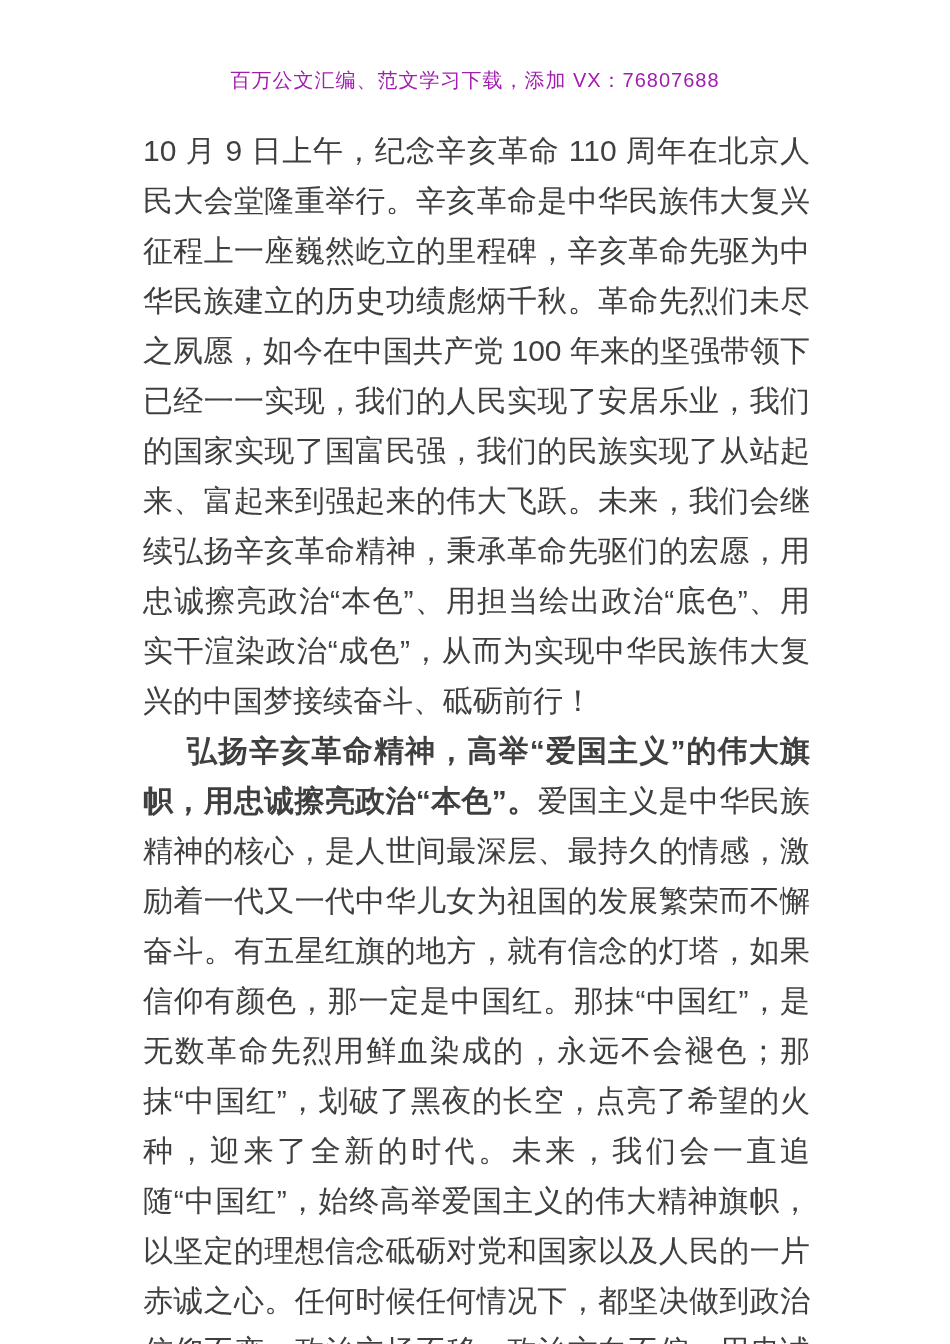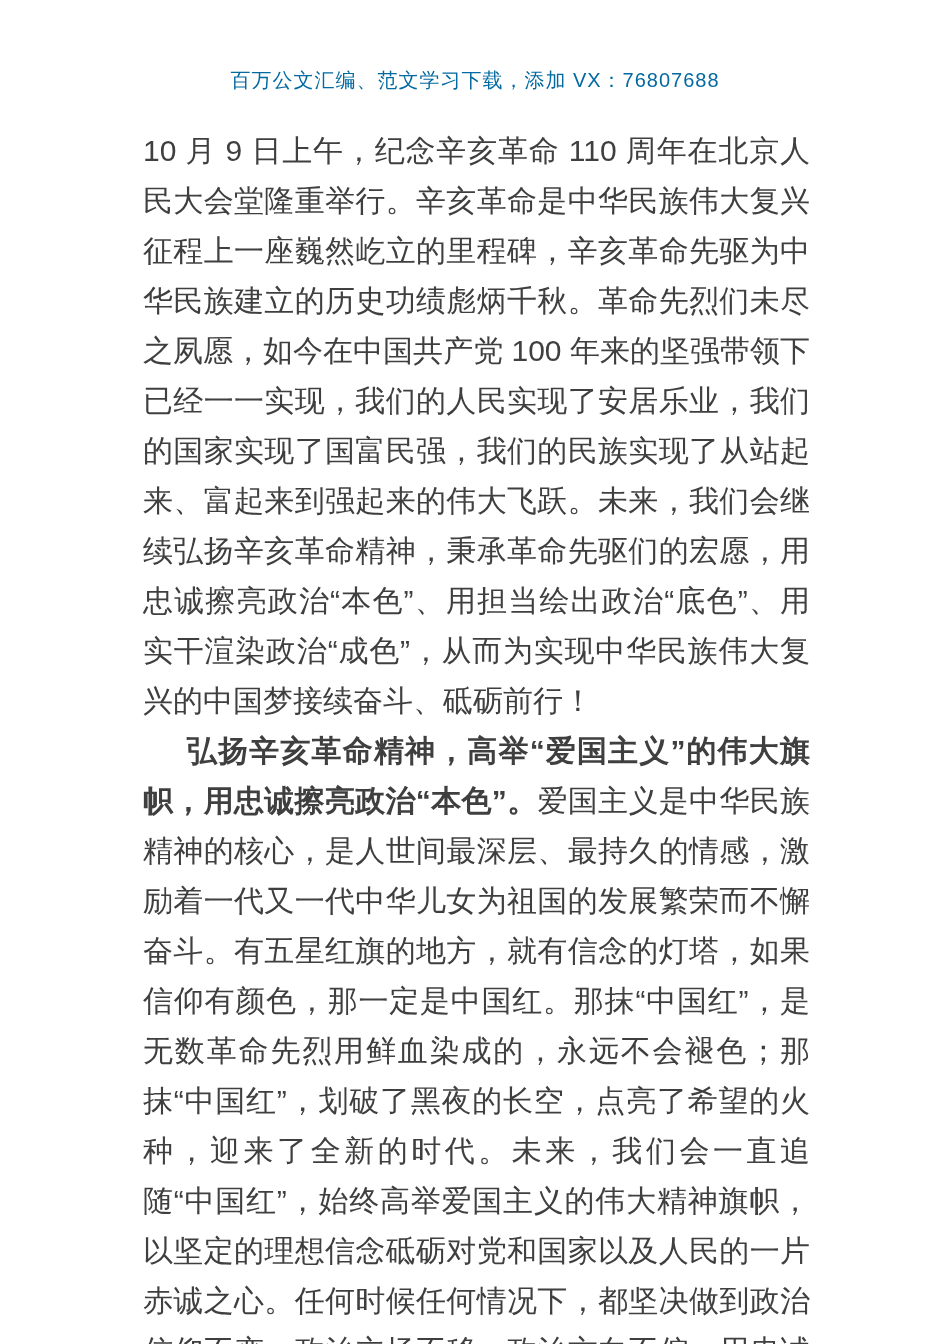--- a/index.html
+++ b/index.html
@@ -43,21 +43,21 @@
   .doc-body p.indented {
     text-indent: 44px;
   }
   .doc-body b {
     font-weight: bold;
   }
 </style>
 </head>
 <body>
 
-<div class="promo-header" style="color: #0369a1; text-align: center;">百万公文汇编、范文学习下载，添加 VX：76807688</div>
+<div class="promo-header" style="color: #a21caf; text-align: center;">百万公文汇编、范文学习下载，添加 VX：76807688</div>
 
 <div class="doc-body" style="color: rgb(63, 63, 63);">
 
   <p>
     <b></b><span>10 月 9 日上午，纪念辛亥革命 110 周年在北京人民大会堂隆重举行。辛亥革命是中华民族伟大复兴征程上一座巍然屹立的里程碑，辛亥革命先驱为中华民族建立的历史功绩彪炳千秋。革命先烈们未尽之夙愿，如今在中国共产党 100 年来的坚强带领下已经一一实现，我们的人民实现了安居乐业，我们的国家实现了国富民强，我们的民族实现了从站起来、富起来到强起来的伟大飞跃。未来，我们会继续弘扬辛亥革命精神，秉承革命先驱们的宏愿，用忠诚擦亮政治“本色”、用担当绘出政治“底色”、用实干渲染政治“成色”，从而为实现中华民族伟大复兴的中国梦接续奋斗、砥砺前行！</span>
   </p>
 
   <p class="indented">
     <b>弘扬辛亥革命精神，高举“爱国主义”的伟大旗帜，用忠诚擦亮政治“本色”。</b><span>爱国主义是中华民族精神的核心，是人世间最深层、最持久的情感，激励着一代又一代中华儿女为祖国的发展繁荣而不懈奋斗。有五星红旗的地方，就有信念的灯塔，如果信仰有颜色，那一定是中国红。那抹“中国红”，是无数革命先烈用鲜血染成的，永远不会褪色；那抹“中国红”，划破了黑夜的长空，点亮了希望的火种，迎来了全新的时代。未来，我们会一直追随“中国红”，始终高举爱国主义的伟大精神旗帜，以坚定的理想信念砥砺对党和国家以及人民的一片赤诚之心。任何时候任何情况下，都坚决做到政治信仰不变、政治立场不移、政治方向不偏，用忠诚不断擦亮共产党人的政治本色，让那一抹绚丽的“中国红”永远都是人们心中最流行的“主色”。</span>
   </p>

